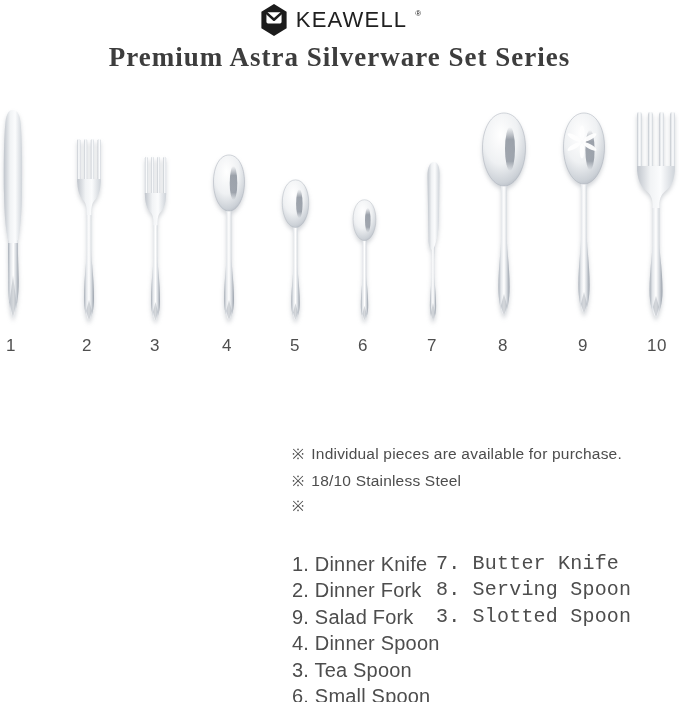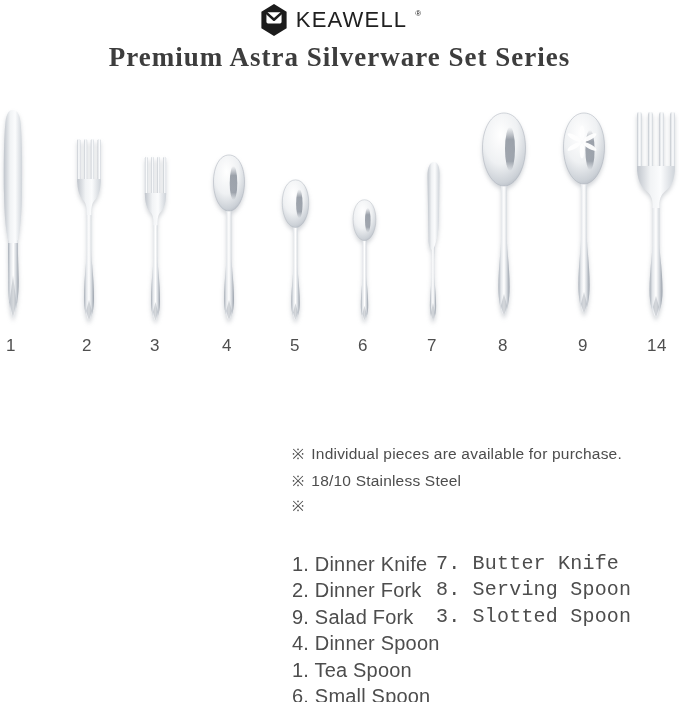--- a/index.html
+++ b/index.html
@@ -217,21 +217,21 @@
 
     <div class="num" style="left:-9px">1</div>
     <div class="num" style="left:67px">2</div>
     <div class="num" style="left:135px">3</div>
     <div class="num" style="left:207px">4</div>
     <div class="num" style="left:275px">5</div>
     <div class="num" style="left:343px">6</div>
     <div class="num" style="left:412px">7</div>
     <div class="num" style="left:483px">8</div>
     <div class="num" style="left:563px">9</div>
-    <div class="num" style="left:637px">14</div>
+    <div class="num" style="left:637px">10</div>
   </div>
 
   <div id="features">
     <div class="feature-item">
       <span class="feature-marker">※</span>
       <span>Individual pieces are available for purchase.</span>
     </div>
     <div class="feature-item">
       <span class="feature-marker">※</span>
       <span>18/10 Stainless Steel</span>
@@ -239,21 +239,21 @@
     <div class="feature-item">
       <span class="feature-marker">※</span>
     </div>
   </div>
 
   <div class="legend-col" id="legend-left">
     <div class="legend-item">1. Dinner Knife</div>
     <div class="legend-item">2. Dinner Fork</div>
     <div class="legend-item">9. Salad Fork</div>
     <div class="legend-item">4. Dinner Spoon</div>
-    <div class="legend-item">1. Tea Spoon</div>
+    <div class="legend-item">3. Tea Spoon</div>
     <div class="legend-item">6. Small Spoon</div>
   </div>
   <div class="legend-col" id="legend-right">
     <div class="legend-item">7. Butter Knife</div>
     <div class="legend-item">8. Serving Spoon</div>
     <div class="legend-item">3. Slotted Spoon</div>
   </div>
 
 </div>
 

